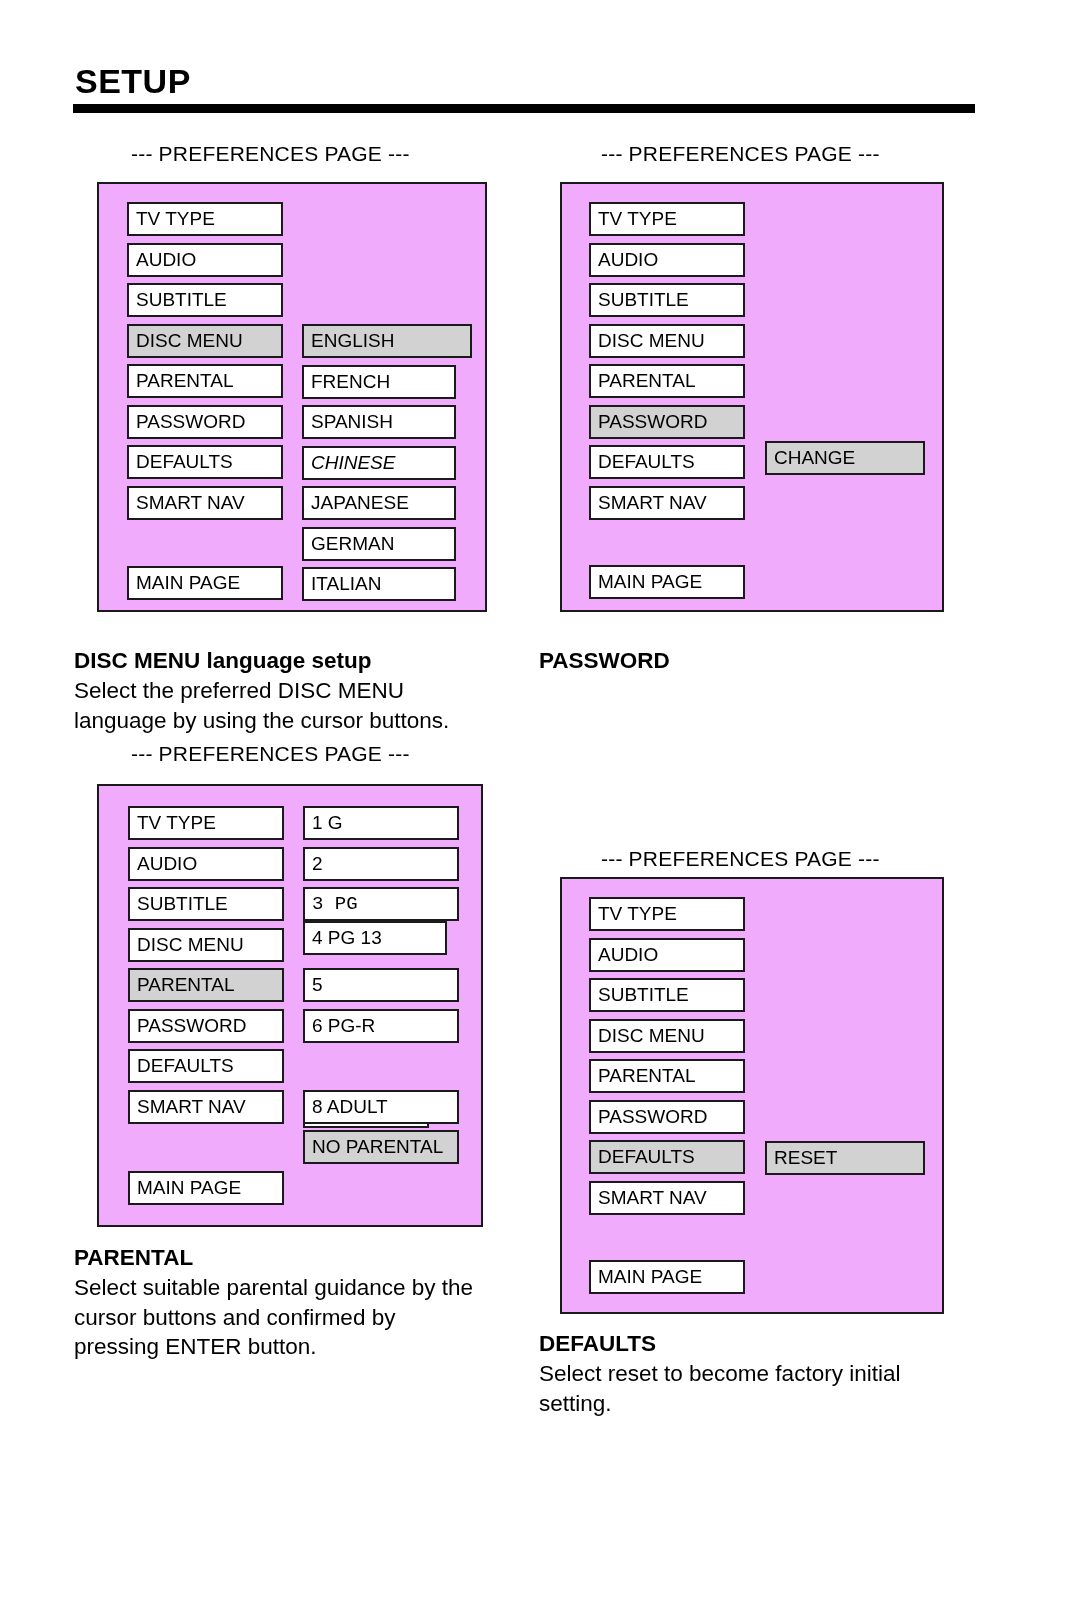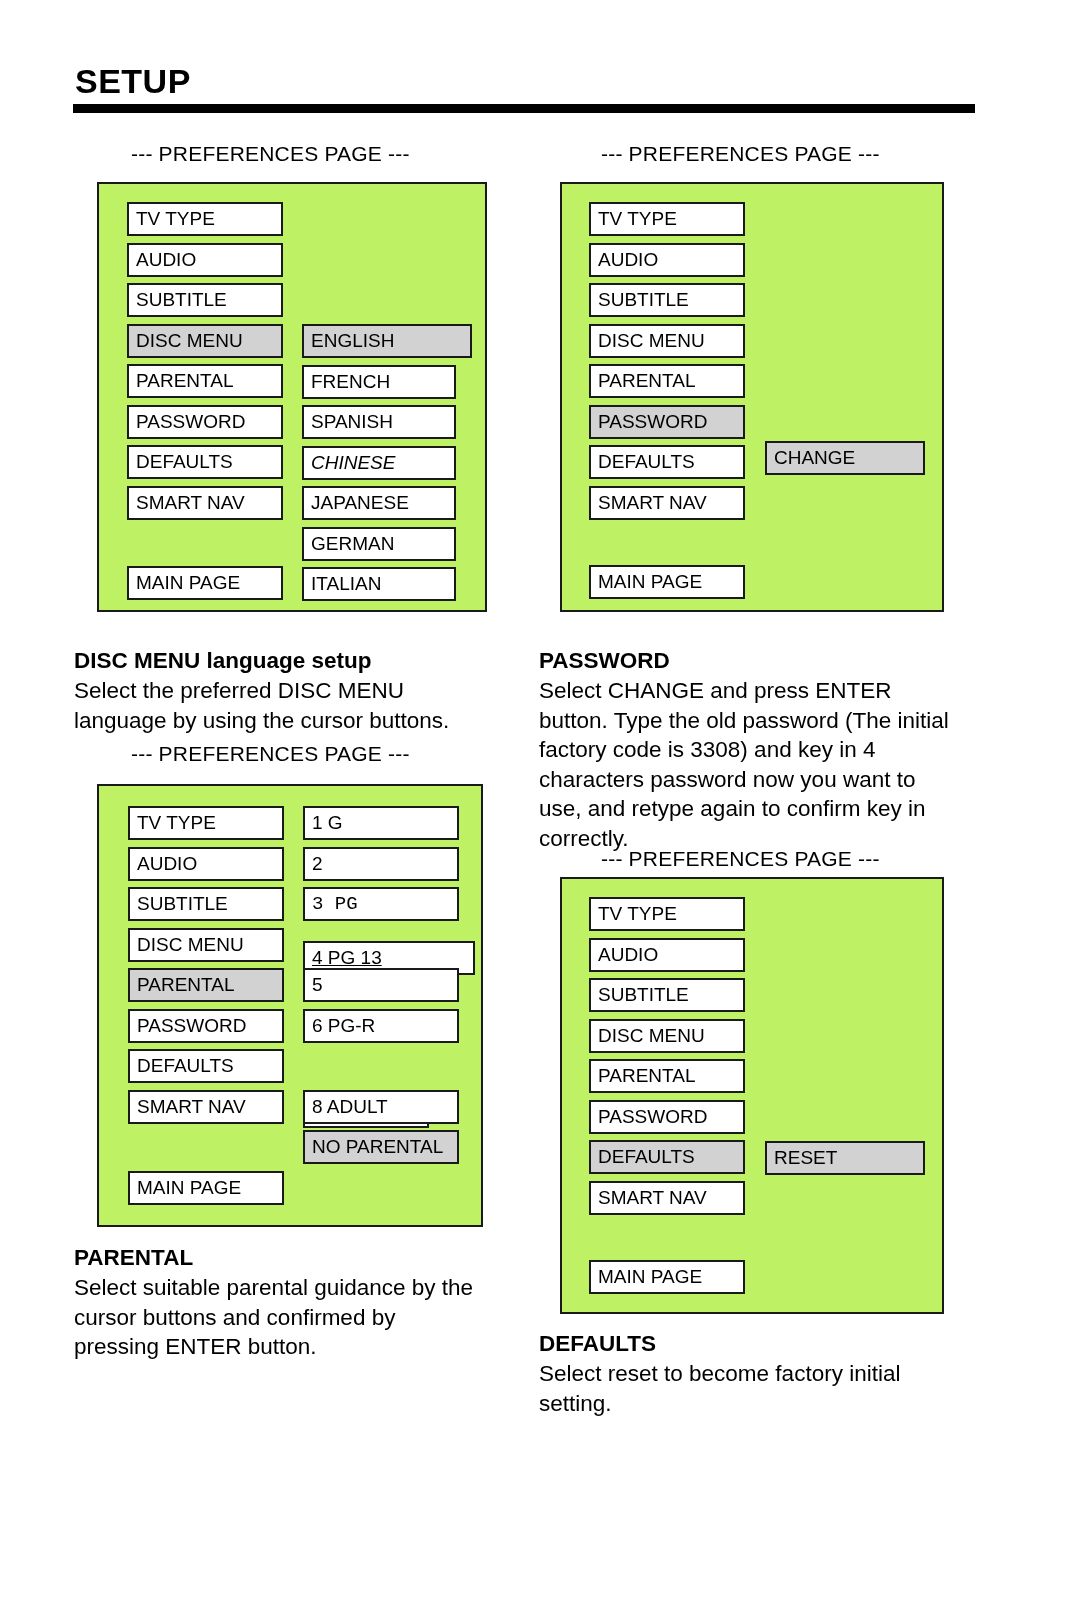--- a/index.html
+++ b/index.html
@@ -46,21 +46,21 @@
   .panel-caption {
     position: absolute;
     font-size: 21px;
     letter-spacing: 0.2px;
     white-space: nowrap;
   }
 
   .osd-panel {
     position: absolute;
     border: 2px solid #1a1a1a;
-    background: #bef264;
+    background: #f0abfc;
     box-sizing: border-box;
     padding-left: 12px;
   }
 
   .osd-item {
     position: absolute;
     box-sizing: border-box;
     border: 2px solid #1a1a1a;
     background: #ffffff;
     height: 34px;
@@ -143,43 +143,37 @@
     </div>
 
   <div class="copy-block" style="left:74px; top:646px; width:450px;">
     <span class="copy-head">DISC MENU language setup</span>
     <span class="copy-body">Select the preferred DISC MENU
 language by using the cursor buttons.</span>
   </div>
 
   <div class="copy-block" style="left:539px; top:646px; width:460px;">
     <span class="copy-head">PASSWORD</span>
-    <span class="copy-body">Select CHANGE and press ENTER
-button.  Type the old password (The initial
-factory code is 3308) and key in 4
-characters password now you want to
-use, and retype again to confirm key in
-correctly.</span>
   </div>
 
   <div class="panel-caption" style="left:131px; top:742px;">--- PREFERENCES PAGE ---</div>
   <div class="osd-panel" id="panel-2" style="left:97px; top:784px; width:386px; height:443px;">
       <div class="osd-item" style="left: 29px; top: 20px; width: 156px;">TV TYPE</div>
       <div class="osd-item" style="left: 29px; top: 60.5px; width: 156px;">AUDIO</div>
       <div class="osd-item" style="left: 29px; top: 101px; width: 156px;">SUBTITLE</div>
       <div class="osd-item" style="left: 29px; top: 141.5px; width: 156px;">DISC MENU</div>
       <div class="osd-item sel" style="left: 29px; top: 182px; width: 156px;">PARENTAL</div>
       <div class="osd-item" style="left: 29px; top: 222.5px; width: 156px;">PASSWORD</div>
       <div class="osd-item" style="left: 29px; top: 263px; width: 156px;">DEFAULTS</div>
       <div class="osd-item" style="left: 29px; top: 303.5px; width: 156px;">SMART NAV</div>
       <div class="osd-item" style="left: 29px; top: 385px; width: 156px;">MAIN PAGE</div>
       <div class="osd-item" style="left: 204px; top: 20px; width: 156px;">1 G</div>
       <div class="osd-item" style="left: 204px; top: 60.5px; width: 156px;">2</div>
       <div class="osd-item" style="left: 204px; top: 101px; width: 156px; font-family: Liberation Mono, monospace;">3 PG</div>
-      <div class="osd-item" style="left: 204px; top: 155px; width: 172px; text-decoration: underline;">4 PG 13</div>
+      <div class="osd-item" style="left: 204px; top: 135px; width: 144px;">4 PG 13</div>
       <div class="osd-item" style="left: 204px; top: 182px; width: 156px;">5</div>
       <div class="osd-item" style="left: 204px; top: 222.5px; width: 156px;">6 PG-R</div>
       <div class="osd-item" style="left: 204px; top: 263px; width: 126px; margin-top: 45px;">7 NC-17</div>
       <div class="osd-item" style="left: 204px; top: 303.5px; width: 156px;">8 ADULT</div>
       <div class="osd-item sel" style="left: 204px; top: 344px; width: 156px;">NO PARENTAL</div>
     </div>
 
   <div class="panel-caption" style="left:601px; top:847px;">--- PREFERENCES PAGE ---</div>
   <div class="osd-panel" id="panel-3" style="left:560px; top:877px; width:384px; height:437px;">
       <div class="osd-item" style="left: 27px; top: 18px; width: 156px;">TV TYPE</div>

